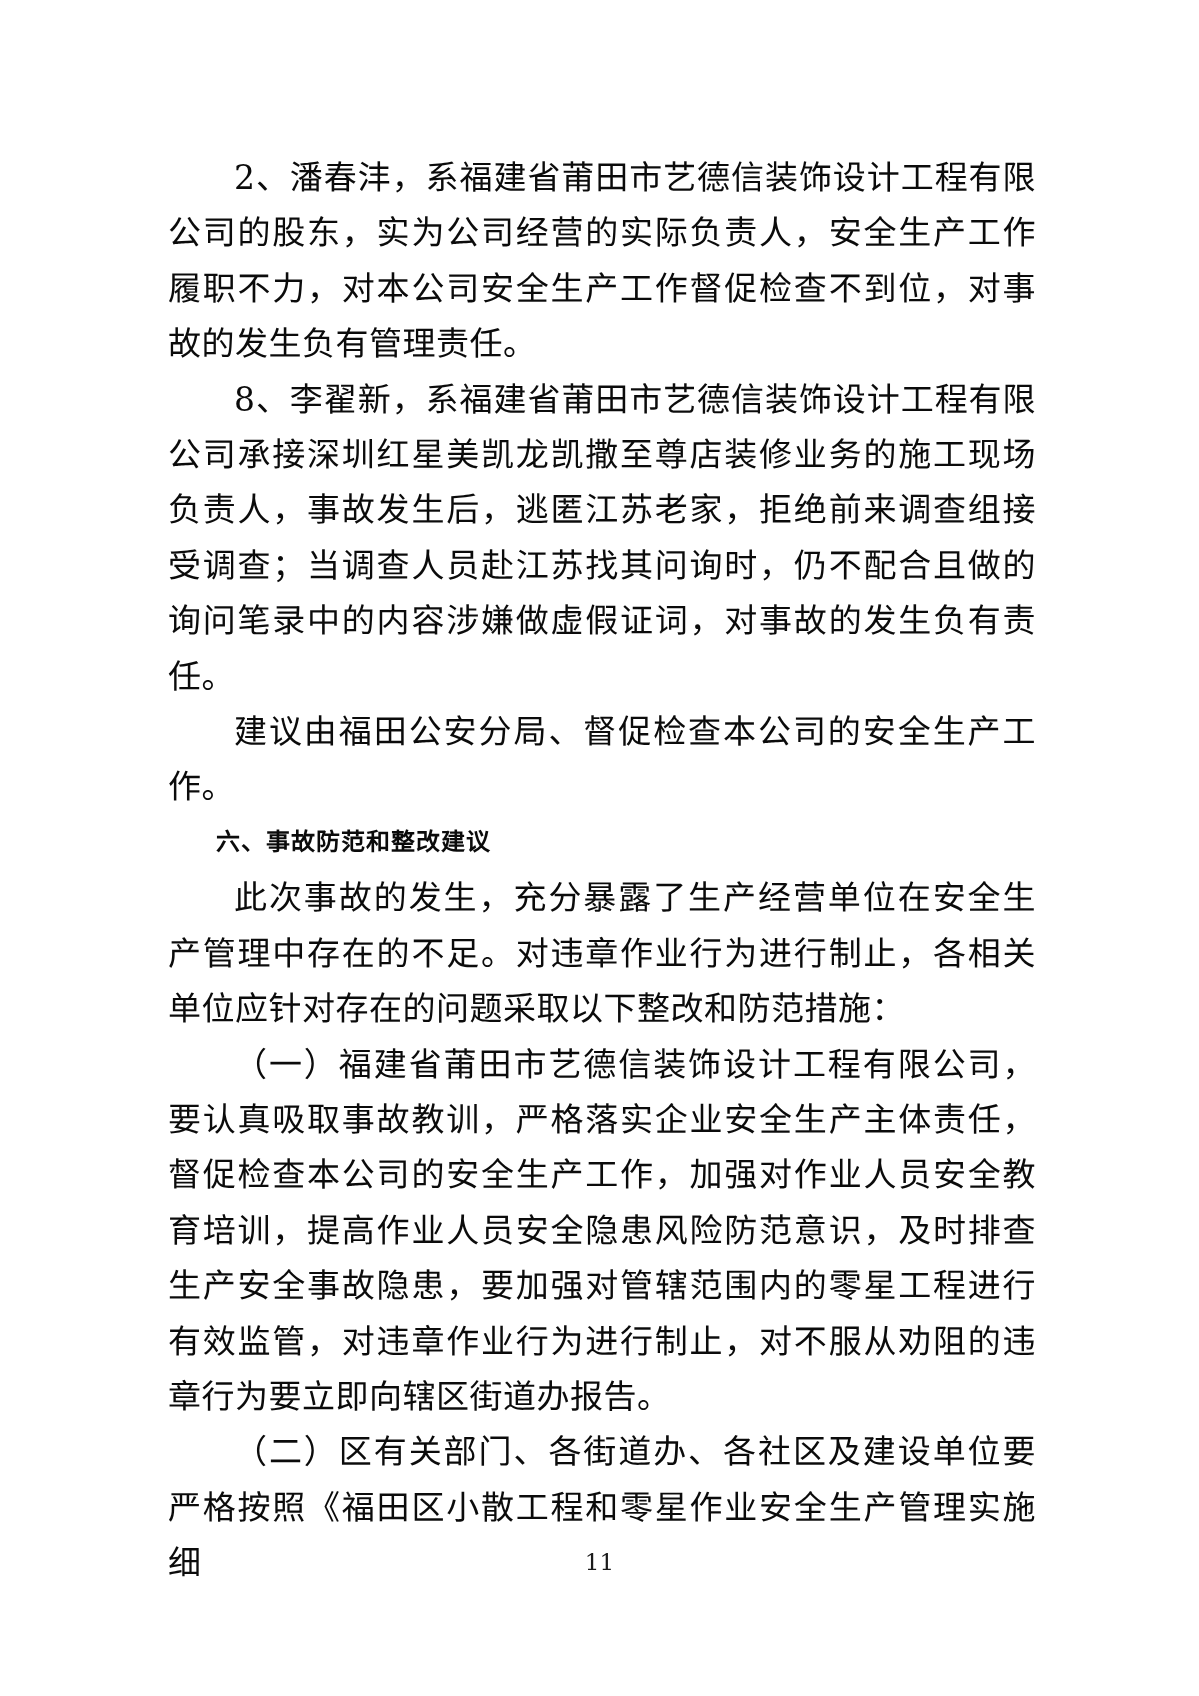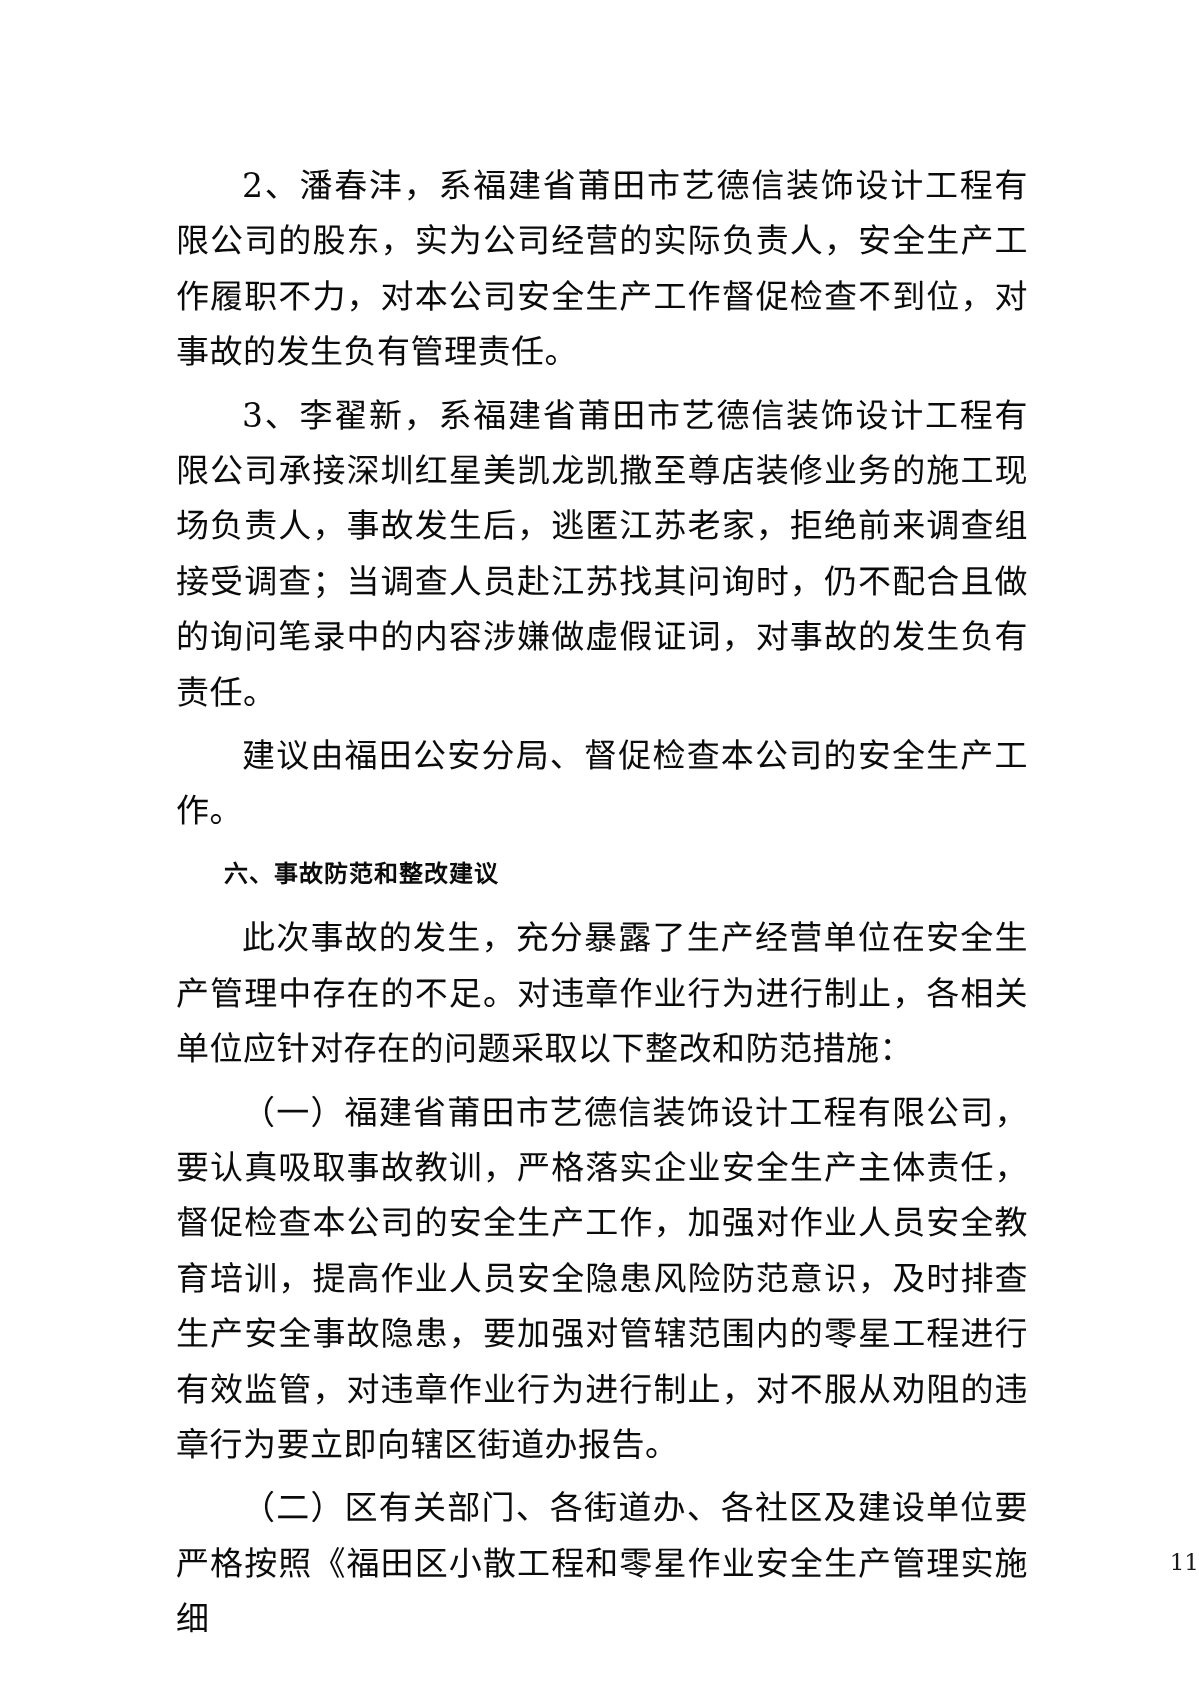--- a/index.html
+++ b/index.html
@@ -21,50 +21,50 @@
     left: 168px;
     top: 150px;
     width: 868px;
     font-size: 33px;
     line-height: 55.4px;
     text-align: justify;
     text-justify: inter-ideograph;
     letter-spacing: 0.5px;
   }
   .document-body p {
-    margin: 8px;
+    margin: 0;
     padding: 0;
     text-indent: 2em;
     word-break: break-all;
   }
   .document-body p.section-heading {
     font-family: "DejaVu Sans", "Liberation Sans", sans-serif;
     font-weight: bold;
     font-size: 24px;
     letter-spacing: 1px;
   }
   .page-number {
     position: absolute;
     top: 1548px;
     left: 0;
     width: 100%;
-    text-align: right;
+    text-align: center;
     font-size: 23px;
     line-height: 28px;
     font-family: "DejaVu Serif", "Liberation Serif", serif;
     color: #1a1a1a;
   }
 </style>
 </head>
 <body>
 
 <div class="page">
   <div class="document-body">
     <p>2、潘春沣，系福建省莆田市艺德信装饰设计工程有限公司的股东，实为公司经营的实际负责人，安全生产工作履职不力，对本公司安全生产工作督促检查不到位，对事故的发生负有管理责任。</p>
-    <p>3、李翟新，系福建省莆田市艺德信装饰设计工程有限公司承接深圳红星美凯龙凯撒至尊店装修业务的施工现场负责人，事故发生后，逃匿江苏老家，拒绝前来调查组接受调查；当调查人员赴江苏找其问询时，仍不配合且做的询问笔录中的内容涉嫌做虚假证词，对事故的发生负有责任。</p>
+    <p>8、李翟新，系福建省莆田市艺德信装饰设计工程有限公司承接深圳红星美凯龙凯撒至尊店装修业务的施工现场负责人，事故发生后，逃匿江苏老家，拒绝前来调查组接受调查；当调查人员赴江苏找其问询时，仍不配合且做的询问笔录中的内容涉嫌做虚假证词，对事故的发生负有责任。</p>
     <p>建议由福田公安分局、督促检查本公司的安全生产工作。</p>
     <p class="section-heading">六、事故防范和整改建议</p>
     <p>此次事故的发生，充分暴露了生产经营单位在安全生产管理中存在的不足。对违章作业行为进行制止，各相关单位应针对存在的问题采取以下整改和防范措施：</p>
     <p>（一）福建省莆田市艺德信装饰设计工程有限公司，要认真吸取事故教训，严格落实企业安全生产主体责任，督促检查本公司的安全生产工作，加强对作业人员安全教育培训，提高作业人员安全隐患风险防范意识，及时排查生产安全事故隐患，要加强对管辖范围内的零星工程进行有效监管，对违章作业行为进行制止，对不服从劝阻的违章行为要立即向辖区街道办报告。</p>
     <p>（二）区有关部门、各街道办、各社区及建设单位要严格按照《福田区小散工程和零星作业安全生产管理实施细</p>
   </div>
   <div class="page-number">11</div>
 </div>
 
 </body></html>

